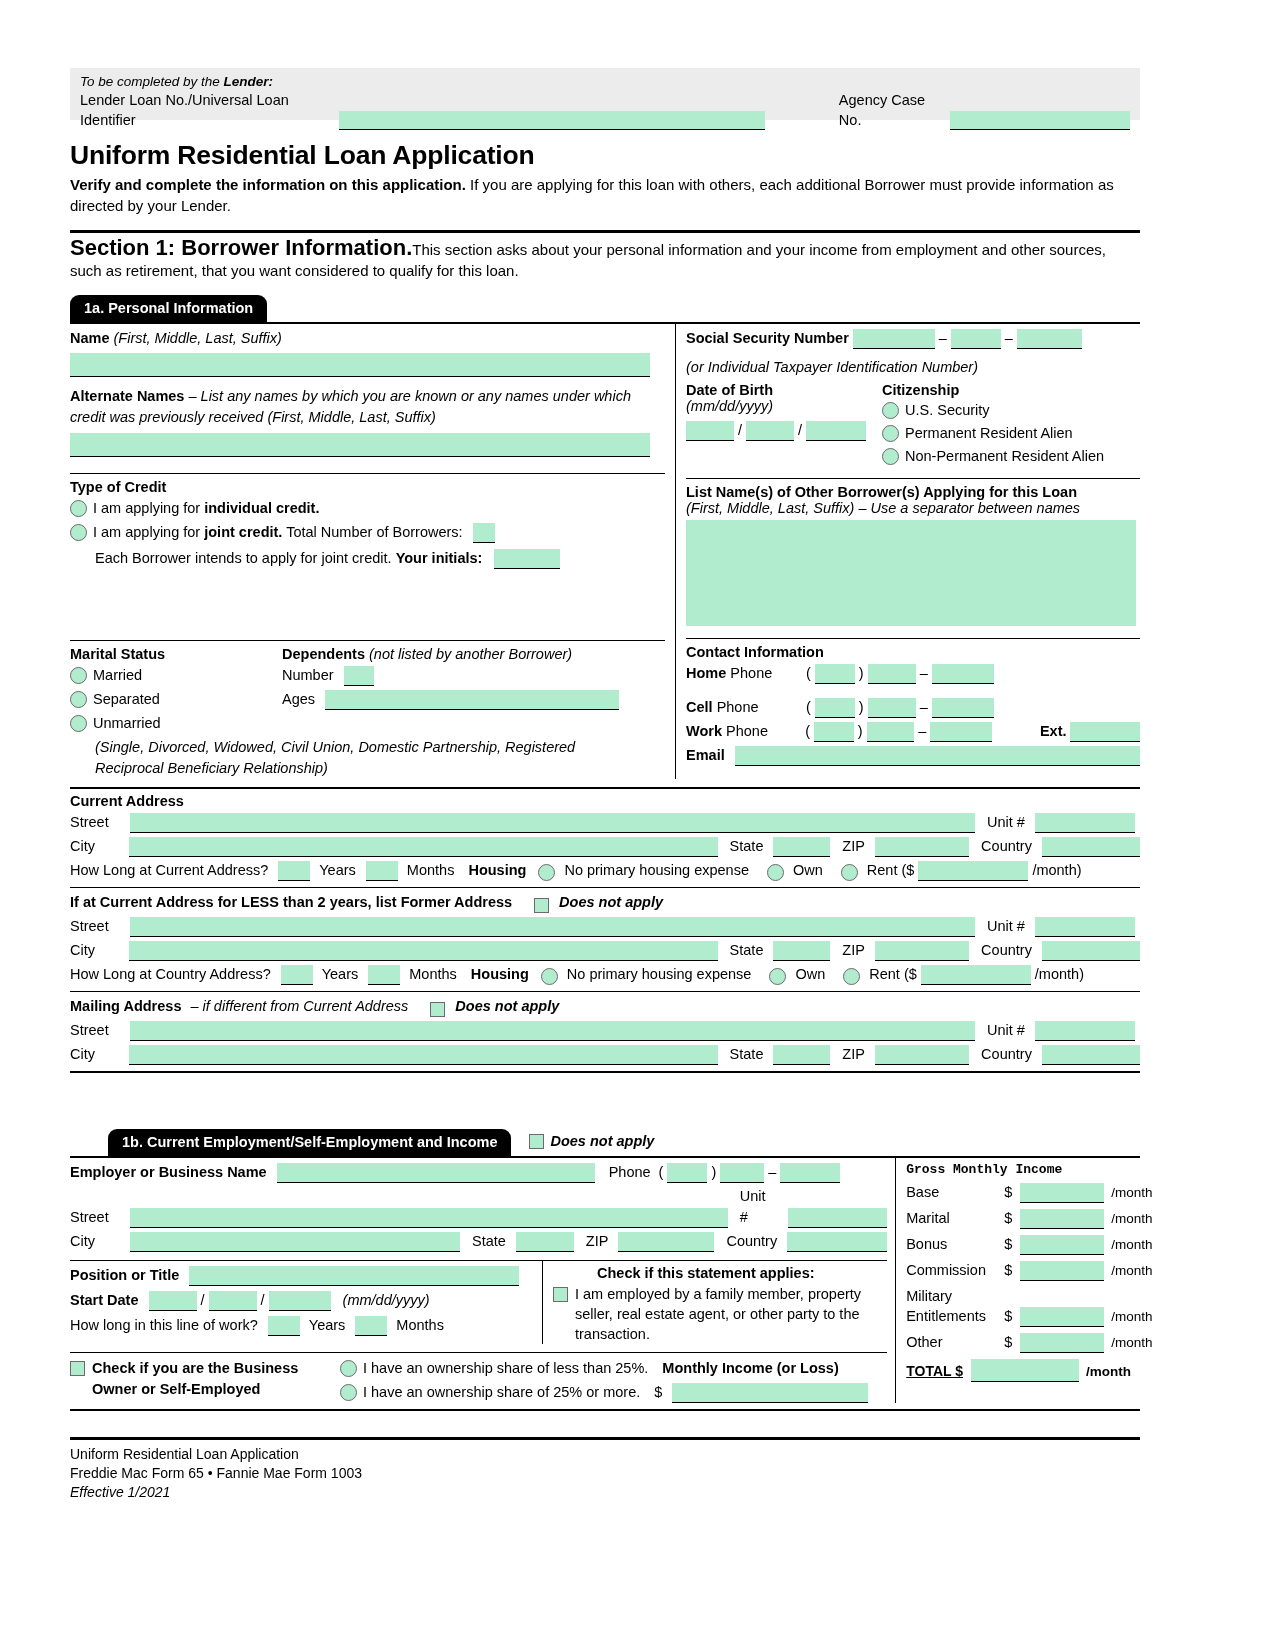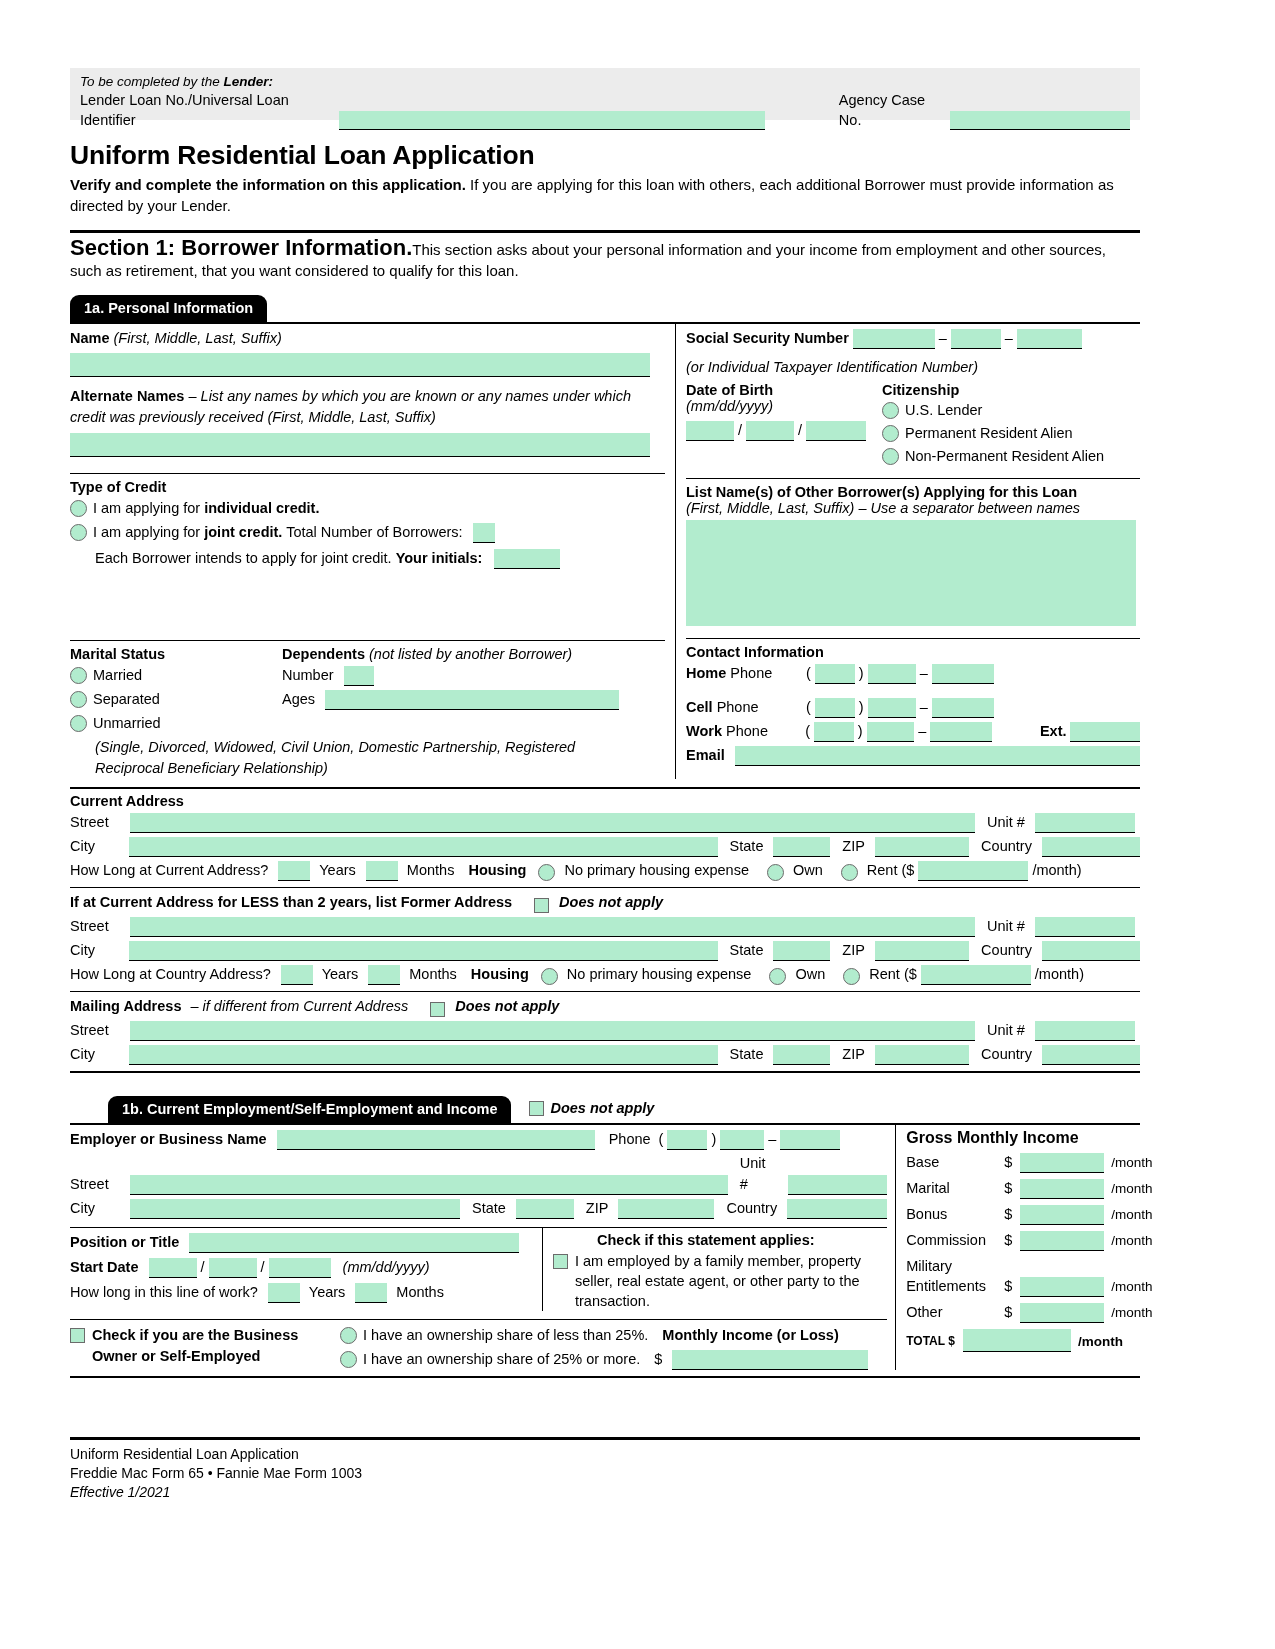--- a/index.html
+++ b/index.html
@@ -189,21 +189,21 @@
             <span>/</span>
             <span class="tbox" style="width:48px;"></span>
             <span>/</span>
             <span class="tbox" style="width:60px;"></span>
           </div>
         </div>
         <div style="flex:1;">
           <div class="b">Citizenship</div>
           <div class="opt" style="margin-top:2px;">
             <span class="radio"></span>
-            <span>U.S. Lender</span>
+            <span>U.S. Security</span>
           </div>
           <div class="opt" style="margin-top:2px;">
             <span class="radio"></span>
             <span>Permanent Resident Alien</span>
           </div>
           <div class="opt" style="margin-top:2px;">
             <span class="radio"></span>
             <span>Non-Permanent Resident Alien</span>
           </div>
         </div>
@@ -346,21 +346,21 @@
     <span class="tbox" style="width:600px;"></span>
     <span style="margin-left:8px;">State</span>
     <span class="tbox" style="width:58px; margin-left:6px;"></span>
     <span style="margin-left:8px;">ZIP</span>
     <span class="tbox" style="width:96px; margin-left:6px;"></span>
     <span style="margin-left:8px;">Country</span>
     <span class="tbox" style="width:100px; margin-left:6px;"></span>
   </div>
   <div class="hrule" style="margin-top:6px;"></div>
 
-  <div class="tabrow" style="margin-top:23px;padding-left:38px;">
+  <div class="tabrow" style="margin-top:56px;padding-left:38px;">
     <div class="tab">1b. Current Employment/Self-Employment and Income</div>
     <div class="opt" style="padding-bottom:4px;">
       <span class="check"></span>
       <span class="b i">Does not apply</span>
     </div>
   </div>
   <div class="hrule"></div>
 
   <div style="display:flex;">
     <div style="width:830px; padding-right:8px;">
@@ -442,21 +442,21 @@
             <span class="radio"></span>
             <span>I have an ownership share of 25% or more.</span>
             <span style="margin-left:8px;">$</span>
             <span class="tbox" style="width:196px; margin-left:4px;"></span>
           </div>
         </div>
       </div>
     </div>
 
     <div style="flex:1; border-left:1px solid #000; padding-left:10px;">
-      <div class="b" style="margin-top:4px; font-size:16px;">Gross Monthly Income</div>
+      <div class="b" style="margin-top:4px; font-size:13px;font-family:Liberation Mono, monospace;">Gross Monthly Income</div>
       <div class="row" style="margin-top:5px;">
         <span style="width:94px;">Base</span>
         <span>$</span>
         <span class="tbox" style="width:84px; margin-left:4px;"></span>
         <span class="mini" style="margin-left:3px;">/month</span>
       </div>
       <div class="row" style="margin-top:5px;">
         <span style="width:94px;">Marital</span>
         <span>$</span>
         <span class="tbox" style="width:84px; margin-left:4px;"></span>
@@ -485,21 +485,21 @@
           <span class="mini" style="margin-left:3px;">/month</span>
         </div>
       </div>
       <div class="row" style="margin-top:5px;">
         <span style="width:94px;">Other</span>
         <span>$</span>
         <span class="tbox" style="width:84px; margin-left:4px;"></span>
         <span class="mini" style="margin-left:3px;">/month</span>
       </div>
       <div class="row" style="margin-top:6px;">
-        <span class="b" style="font-size:12px;">TOTAL $</span>
+        <span class="b" style="font-size:14px;text-decoration:underline;">TOTAL $</span>
         <span class="tbox" style="width:108px; margin-left:4px; height:23px;"></span>
         <span class="b mini" style="margin-left:3px;">/month</span>
       </div>
     </div>
   </div>
   <div class="hrule" style="margin-top:6px;"></div>
 </div>
 
 <div class="footer">
   <div style="border-top:3px solid #000;"></div>

